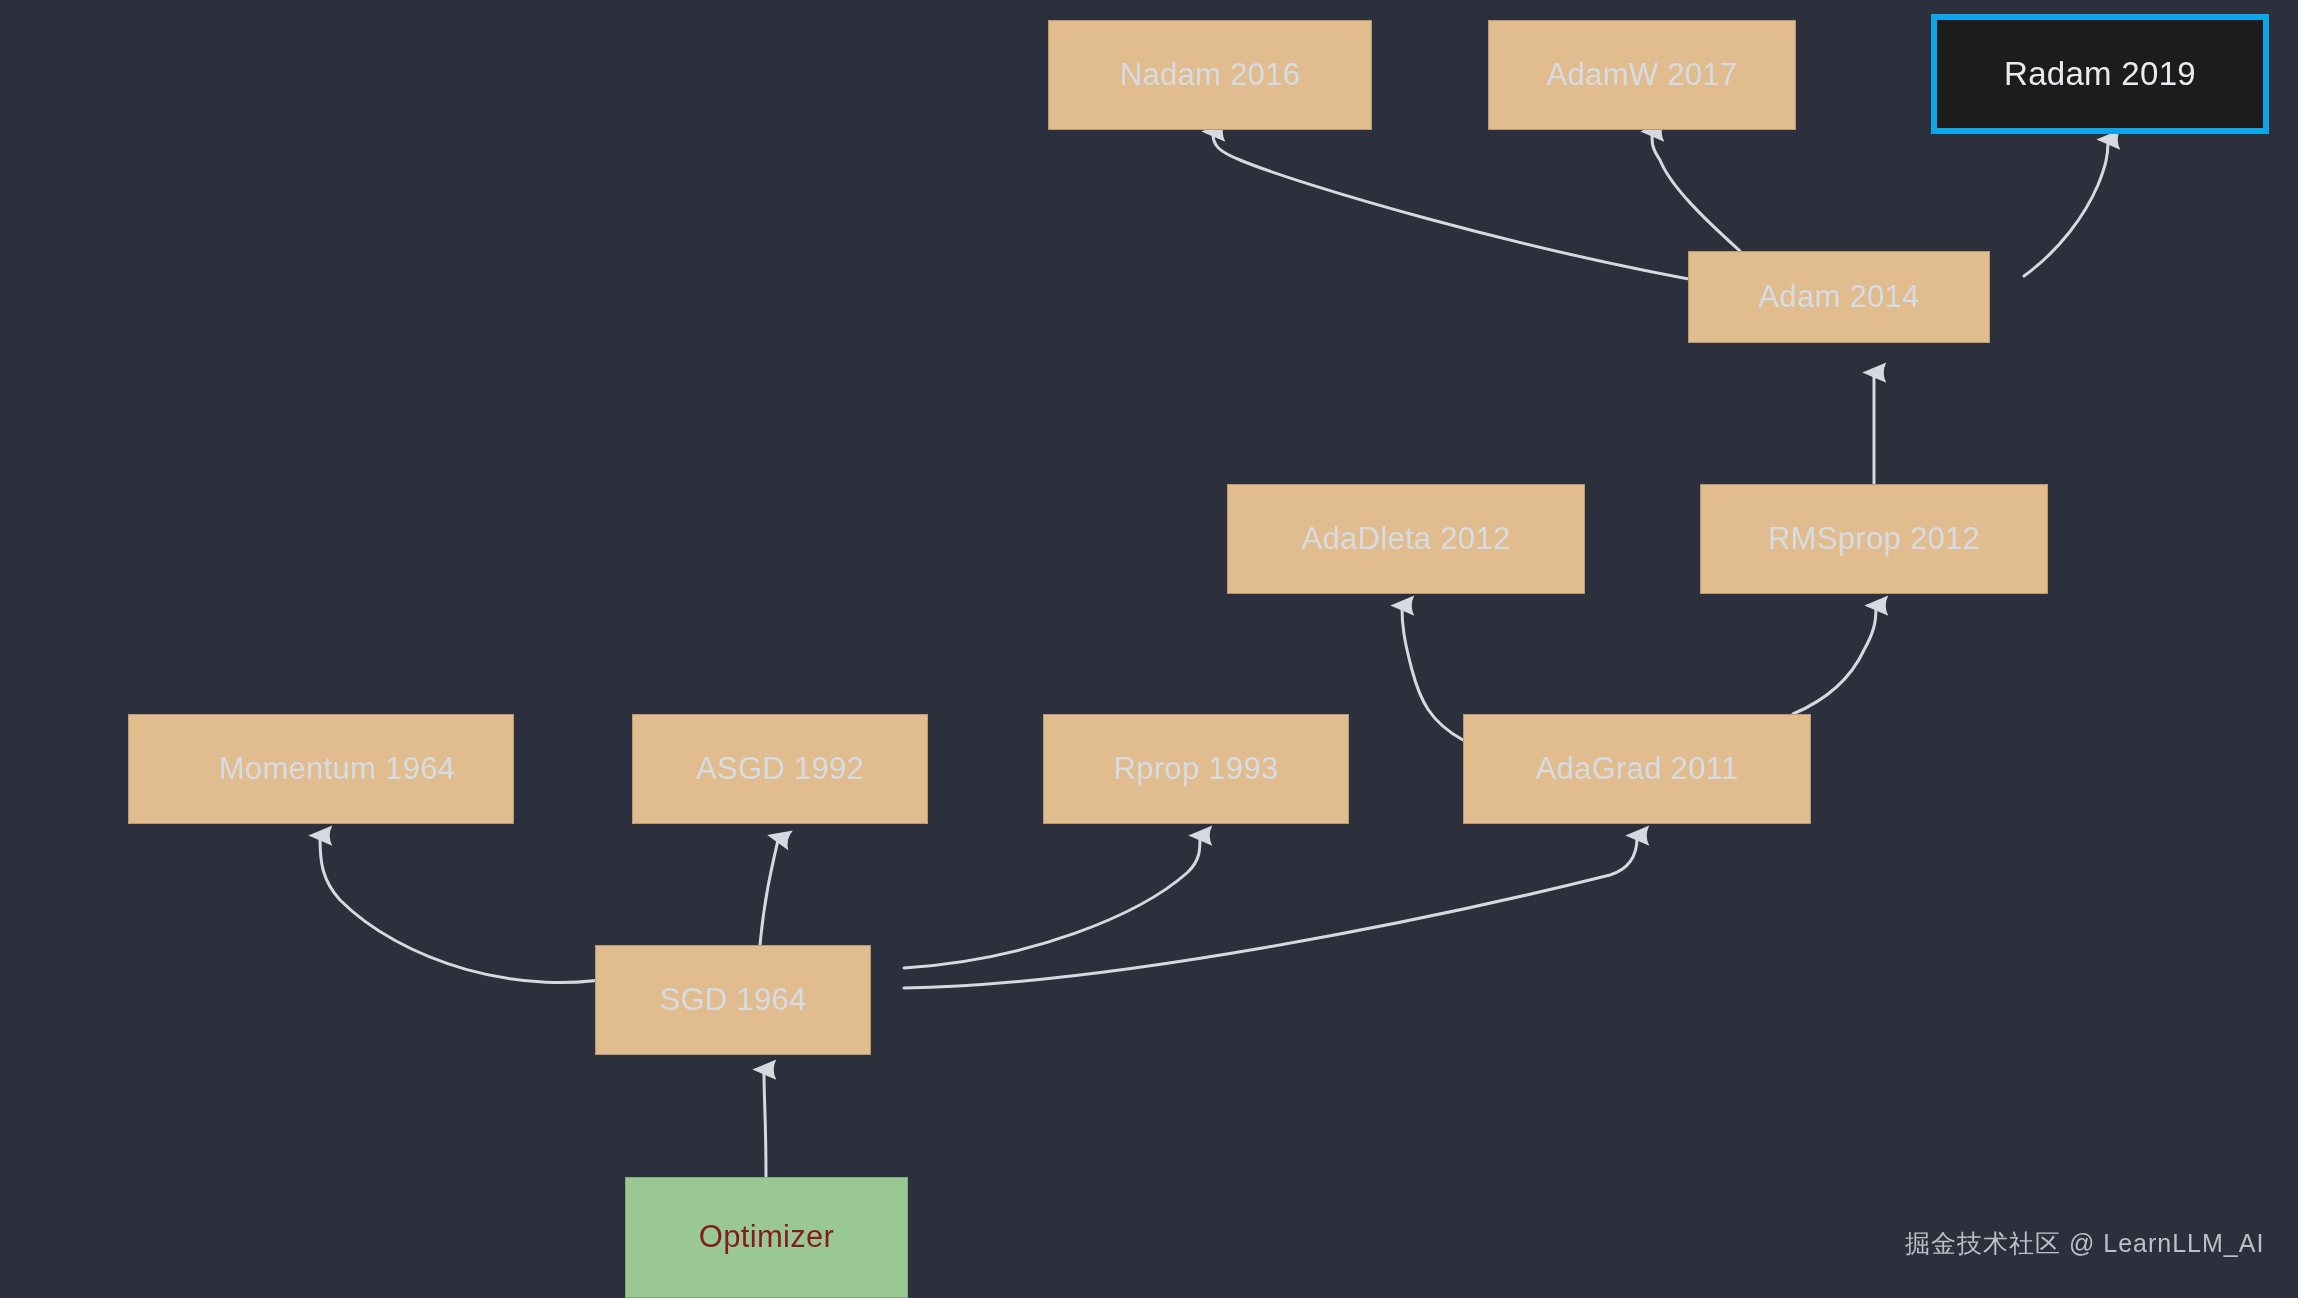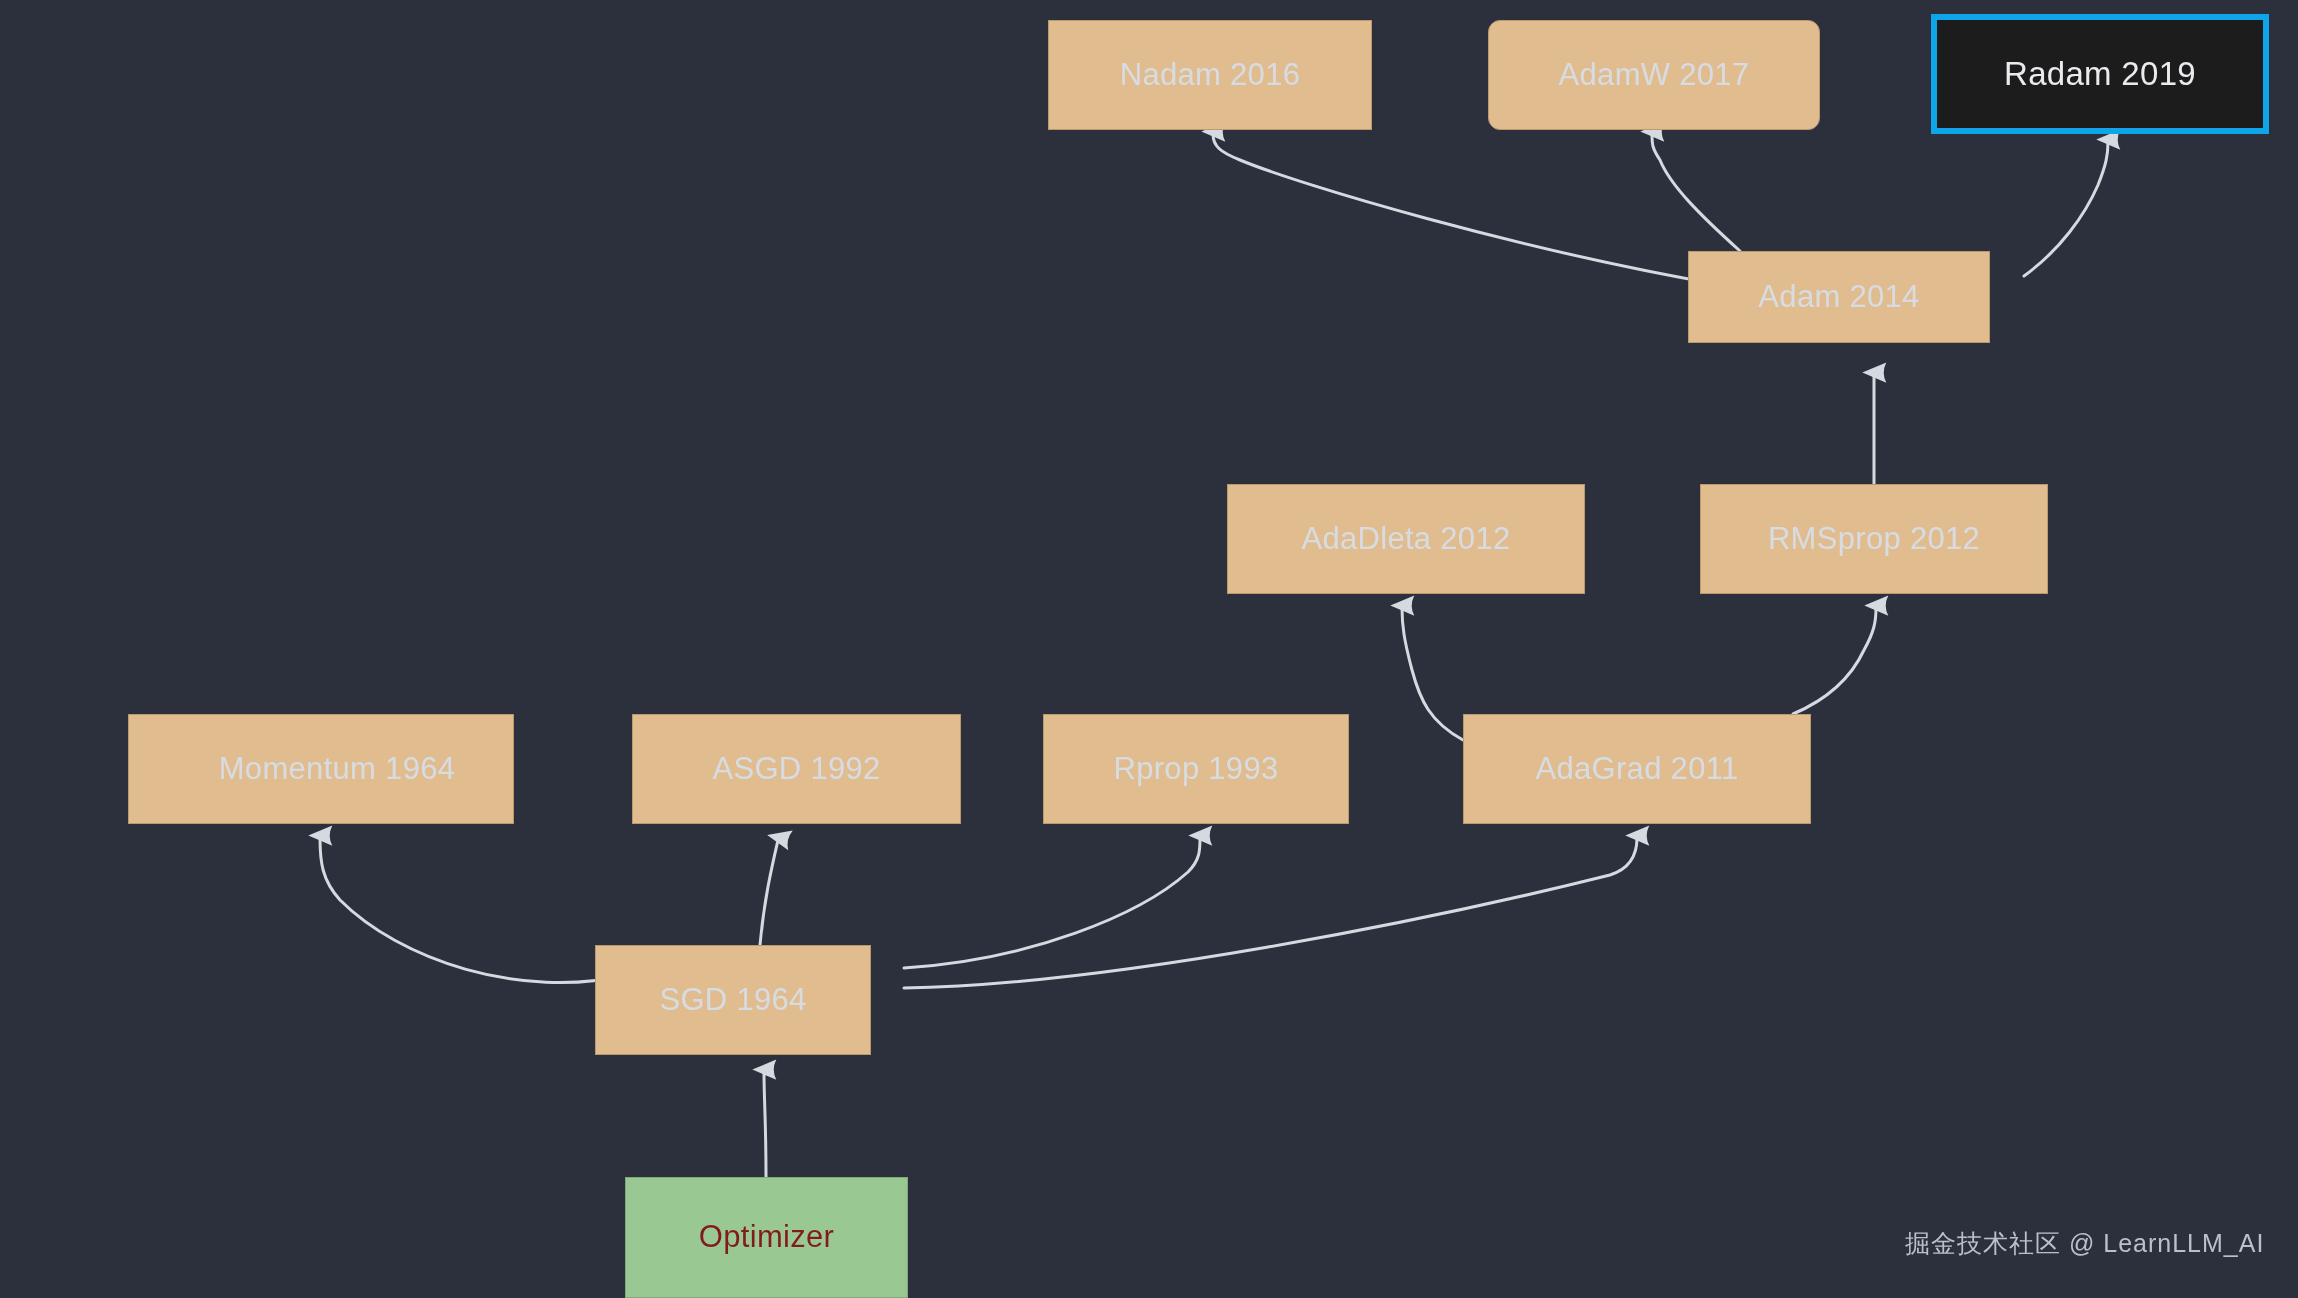--- a/index.html
+++ b/index.html
@@ -87,39 +87,39 @@
         <path d="M 1722,285 C 1520,250 1300,185 1240,160 C 1220,152 1213,146 1213,134" fill="none" stroke="#d5d9e0" stroke-width="3" stroke-linecap="round" marker-end="url(#arrowhead)"></path>
         <path d="M 1740,251 C 1700,215 1670,185 1660,160 C 1652,148 1652,144 1652,134" fill="none" stroke="#d5d9e0" stroke-width="3" stroke-linecap="round" marker-end="url(#arrowhead)"></path>
         <path d="M 2024,276 C 2060,250 2085,215 2098,185 C 2106,165 2108,155 2108,142" fill="none" stroke="#d5d9e0" stroke-width="3" stroke-linecap="round" marker-end="url(#arrowhead)"></path>
       </g>
   </svg>
 
   <div id="node-layer">
       <div class="node std" style="left: 1048px; top: 20px; width: 324px; height: 110px;">
         <span>Nadam 2016</span>
       </div>
-      <div class="node std" style="left: 1488px; top: 20px; width: 332px; height: 110px; border-radius: 12px;">
+      <div class="node std" style="left: 1488px; top: 20px; width: 308px; height: 110px;">
         <span>AdamW 2017</span>
       </div>
       <div class="node selected" style="left: 1931px; top: 14px; width: 338px; height: 120px;">
         <span>Radam 2019</span>
       </div>
       <div class="node std" style="left: 1688px; top: 251px; width: 302px; height: 92px;">
         <span>Adam 2014</span>
       </div>
       <div class="node std" style="left: 1227px; top: 484px; width: 358px; height: 110px;">
         <span>AdaDleta 2012</span>
       </div>
       <div class="node std" style="left: 1700px; top: 484px; width: 348px; height: 110px;">
         <span>RMSprop 2012</span>
       </div>
       <div class="node std" style="left: 128px; top: 714px; width: 386px; height: 110px; padding-left: 32px;">
         <span>Momentum 1964</span>
       </div>
-      <div class="node std" style="left: 632px; top: 714px; width: 329px; height: 110px;">
+      <div class="node std" style="left: 632px; top: 714px; width: 296px; height: 110px;">
         <span>ASGD 1992</span>
       </div>
       <div class="node std" style="left: 1043px; top: 714px; width: 306px; height: 110px;">
         <span>Rprop 1993</span>
       </div>
       <div class="node std" style="left: 1463px; top: 714px; width: 348px; height: 110px;">
         <span>AdaGrad 2011</span>
       </div>
       <div class="node std" style="left: 595px; top: 945px; width: 276px; height: 110px;">
         <span>SGD 1964</span>

